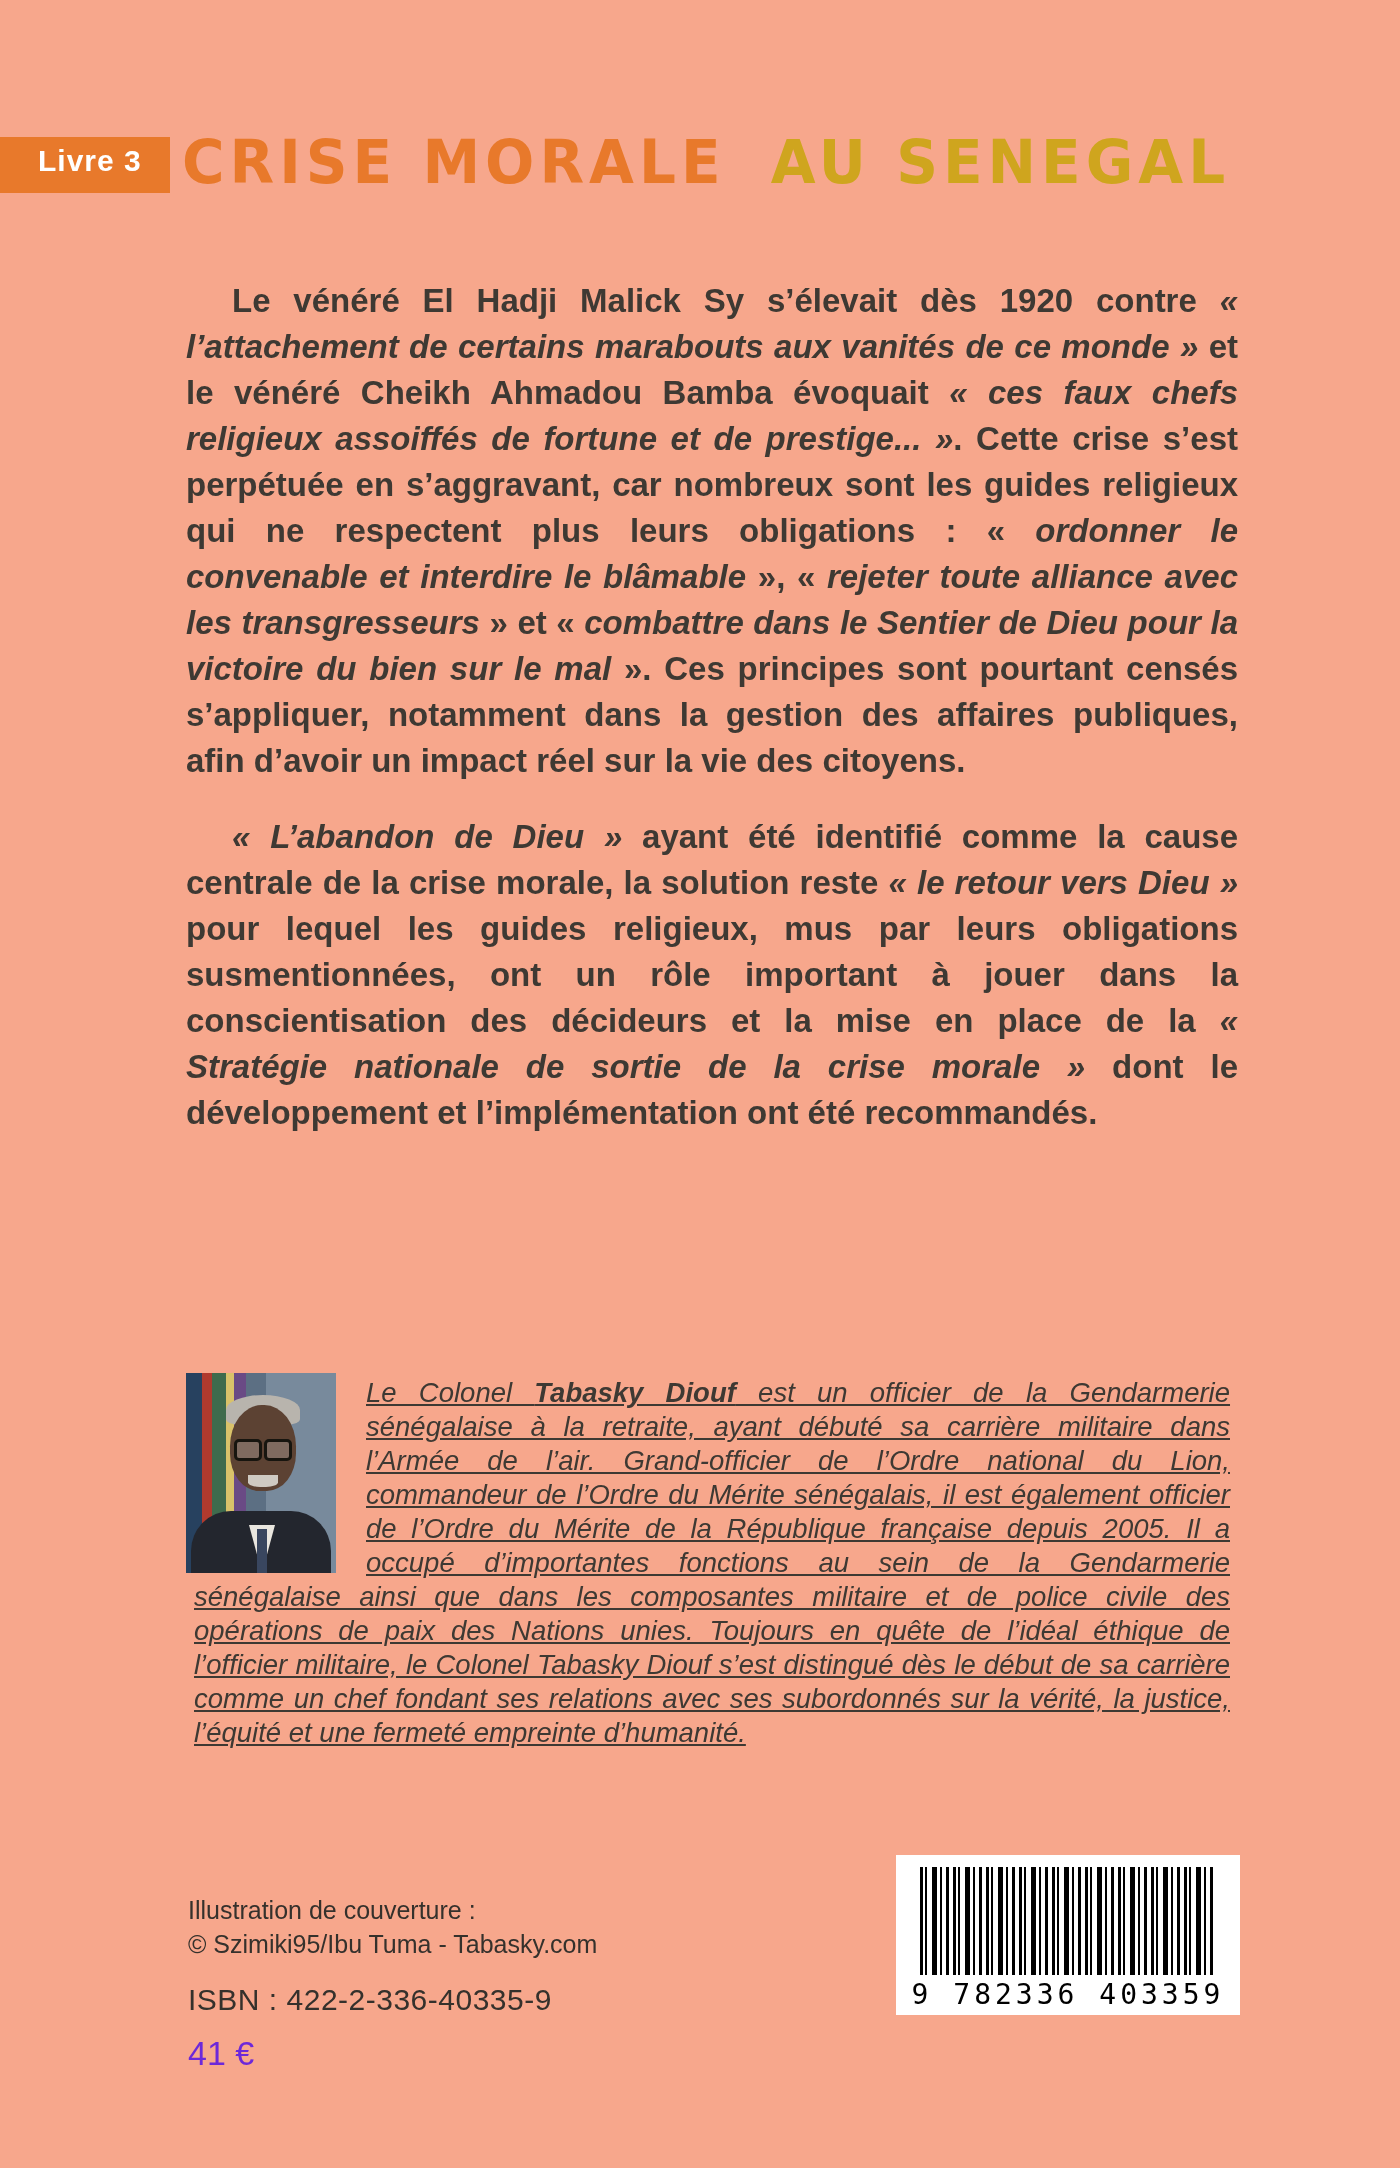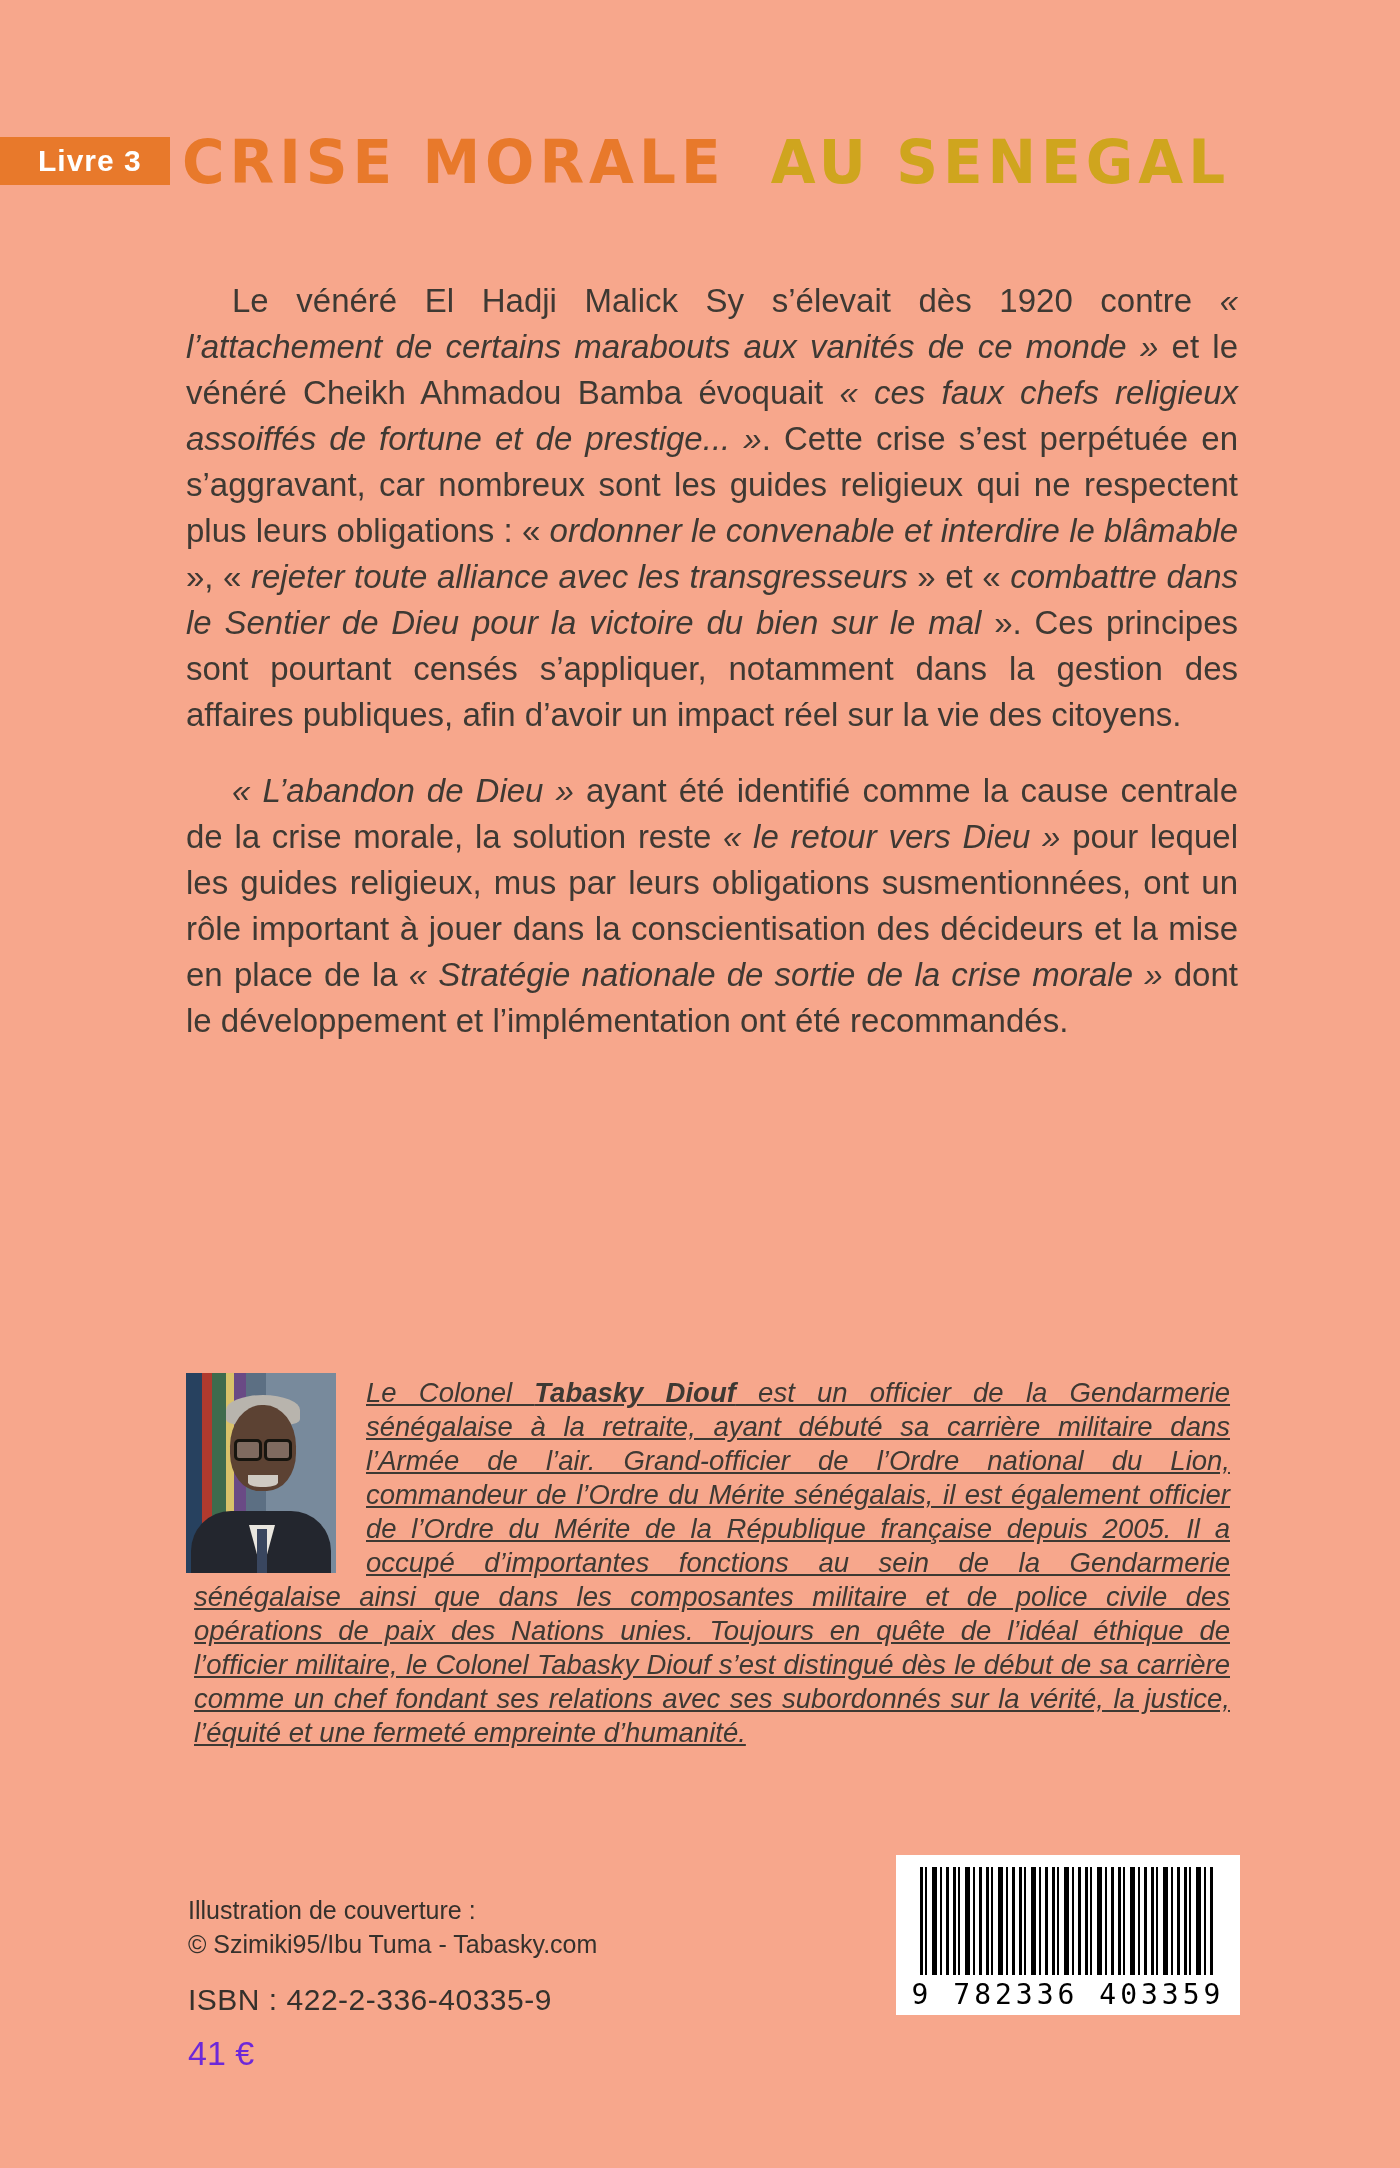--- a/index.html
+++ b/index.html
@@ -11,41 +11,41 @@
     position:relative;
     overflow:hidden;
   }
   .page{position:absolute;inset:0;}
 
   
   .badge{
     position:absolute;top:137px;left:0;height:48px;
     background:#E8792B;color:#fff;
     display:flex;align-items:center;
-    padding:0 28px 0 38px;
+    padding:0 28px 8px 38px;
     font-size:30px;font-weight:bold;
     letter-spacing:1px;
   }
   .title{
     position:absolute;left:182px;top:126px;margin:0;
     font-family:"DejaVu Sans", sans-serif;
     font-weight:800;font-size:58px;letter-spacing:5px;
     white-space:nowrap;
     transform:scaleY(1.05);transform-origin:left top;
   }
   .title .t1{color:#E8792B;}
   .title .t2{color:#CFA51E;margin-left:20px;}
 
   
   .synopsis{
     position:absolute;left:186px;top:278px;width:1052px;
     font-size:33px;line-height:46px;color:#3E3933;
     text-align:justify;
   }
-  .para{margin:0 0 30px 0;text-indent:46px;}
+  .para{margin:0 0 30px 0;text-indent:46px;font-weight:bold;}
 
   .seg-normal{font-style:normal;}
   .seg-italic{font-style:italic;}
   .seg-bold-italic{font-style:italic;font-weight:700;}
 
   
   .bio{
     position:absolute;left:186px;top:1368px;width:1052px;
     font-size:27.5px;line-height:34px;color:#3E3933;
     text-align:justify;

